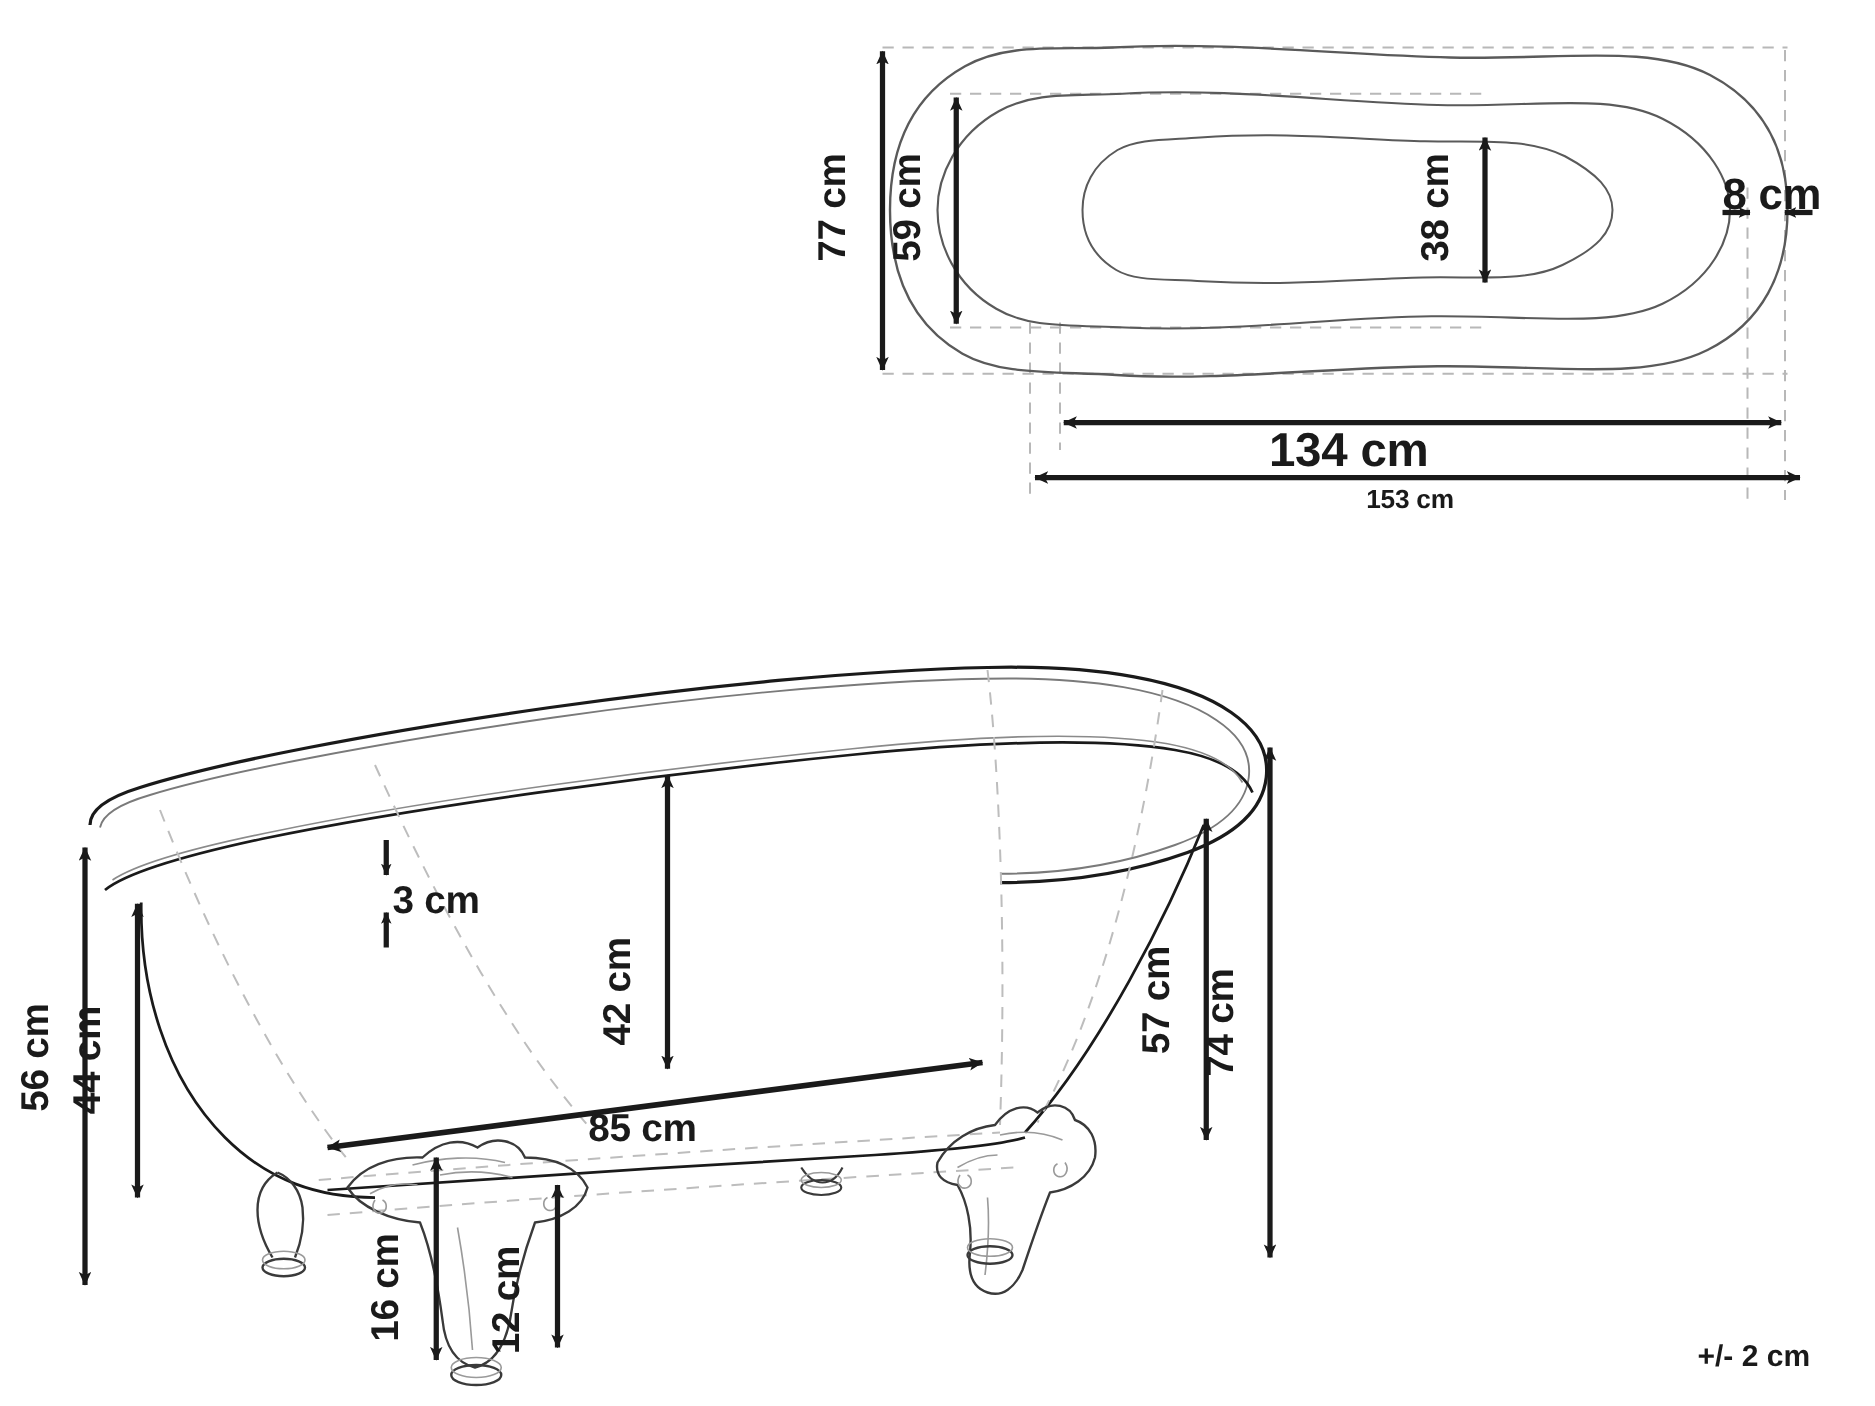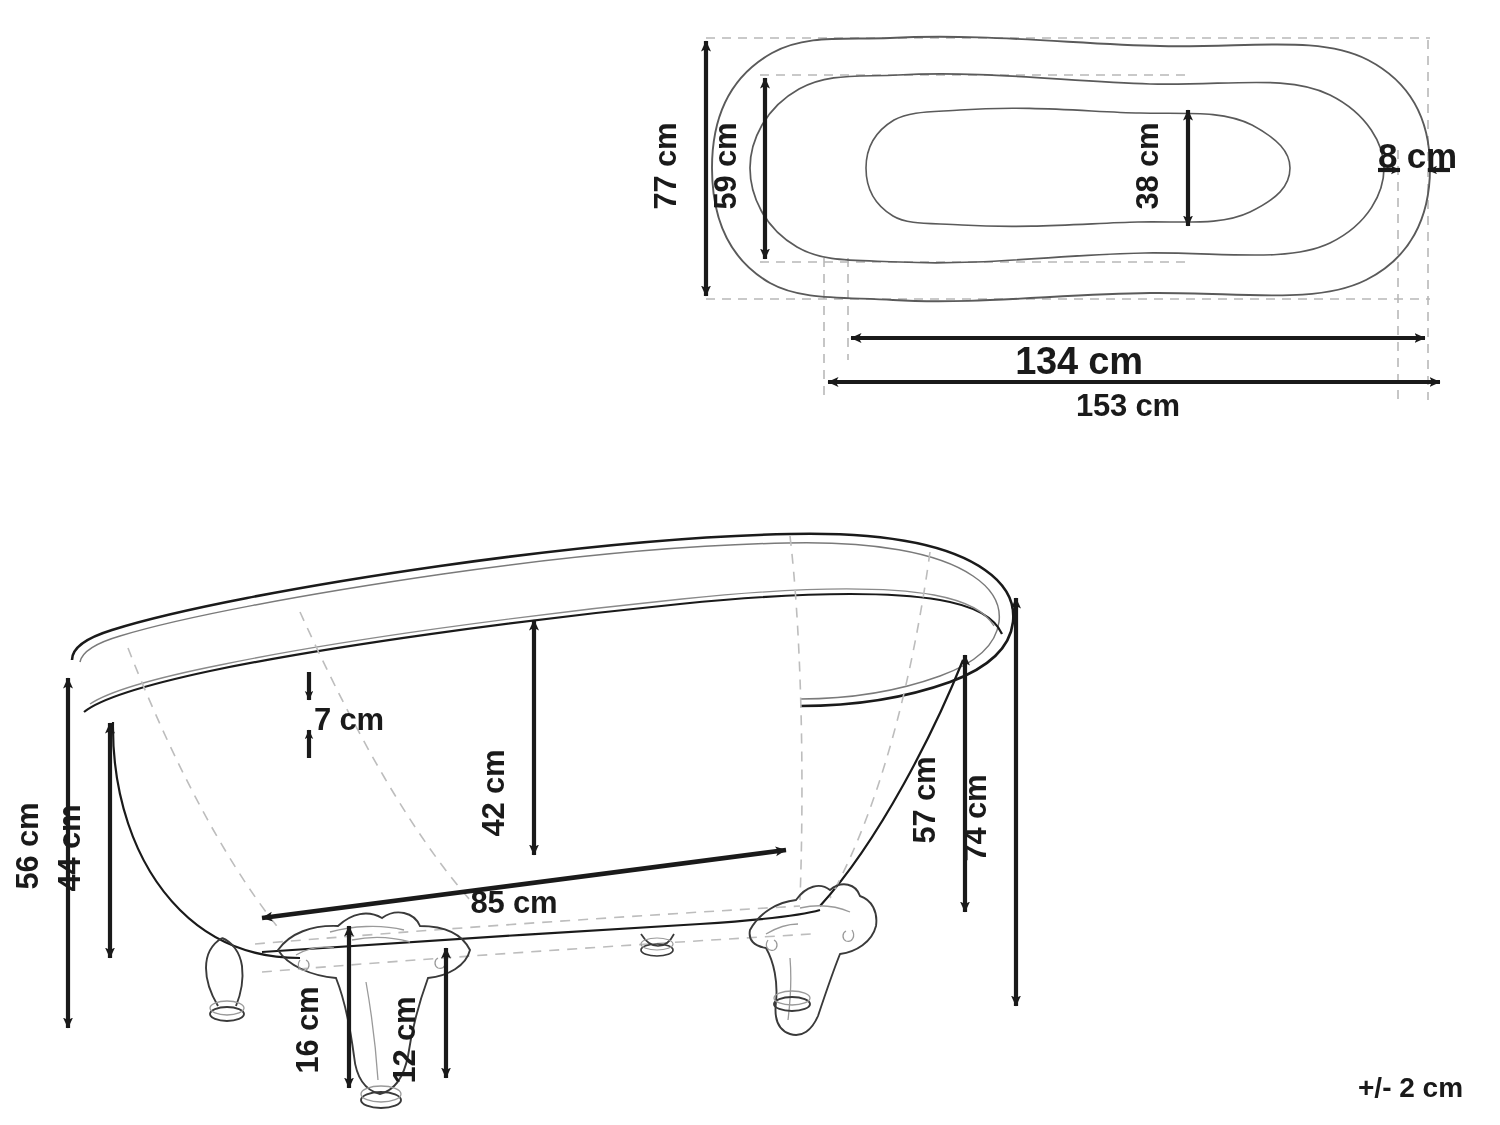--- a/index.html
+++ b/index.html
@@ -265,42 +265,42 @@
   <div class="dim-label vert" style="left:726px; top:148px; width:120px; text-align:center; font-size:31px;
               transform:translateX(-60px) rotate(-90deg);">59 cm</div>
 
   <div class="dim-label vert" style="left:1148px; top:148px; width:120px; text-align:center; font-size:31px;
               transform:translateX(-60px) rotate(-90deg);">38 cm</div>
 
   <div class="dim-label" style="left:1378px; top:136px; font-size:35px;">8 cm</div>
 
   <div class="dim-label" style="left:1079px; top:340px; font-size:38px; transform:translateX(-50%);">134 cm</div>
 
-  <div class="dim-label" style="left:1128px; top:388px; font-size:31px; transform:translateX(-50%);">153 cm</div>
+  <div class="dim-label" style="left:1128px; top:388px; font-size:21px; transform:translateX(-50%);">153 cm</div>
 
   <div class="dim-label vert" style="left:28px; top:828px; width:120px; text-align:center; font-size:31px;
               transform:translateX(-60px) rotate(-90deg);">56 cm</div>
 
   <div class="dim-label vert" style="left:70px; top:830px; width:120px; text-align:center; font-size:31px;
               transform:translateX(-60px) rotate(-90deg);">44 cm</div>
 
-  <div class="dim-label" style="left:314px; top:702px; font-size:31px;">7 cm</div>
+  <div class="dim-label" style="left:314px; top:702px; font-size:31px;">3 cm</div>
 
   <div class="dim-label vert" style="left:494px; top:775px; width:120px; text-align:center; font-size:31px;
               transform:translateX(-60px) rotate(-90deg);">42 cm</div>
 
   <div class="dim-label" style="left:514px; top:885px; font-size:31px; transform:translateX(-50%);">85 cm</div>
 
   <div class="dim-label vert" style="left:308px; top:1012px; width:120px; text-align:center; font-size:31px;
               transform:translateX(-60px) rotate(-90deg);">16 cm</div>
 
   <div class="dim-label vert" style="left:405px; top:1022px; width:120px; text-align:center; font-size:31px;
               transform:translateX(-60px) rotate(-90deg);">12 cm</div>
 
   <div class="dim-label vert" style="left:925px; top:782px; width:120px; text-align:center; font-size:31px;
               transform:translateX(-60px) rotate(-90deg);">57 cm</div>
 
   <div class="dim-label vert" style="left:976px; top:800px; width:120px; text-align:center; font-size:31px;
               transform:translateX(-60px) rotate(-90deg);">74 cm</div>
 
-  <div class="tol" style="left:1358px; top:1072px; font-size:28px;">+/- 2 cm</div>
+  <div class="tol" style="left:1358px; top:1072px; font-size:24px;">+/- 2 cm</div>
 
 </div>
 
 </body></html>

